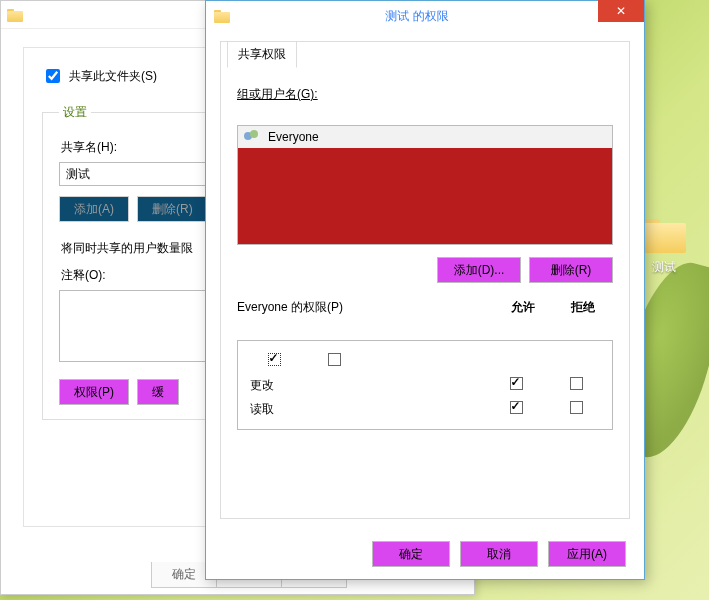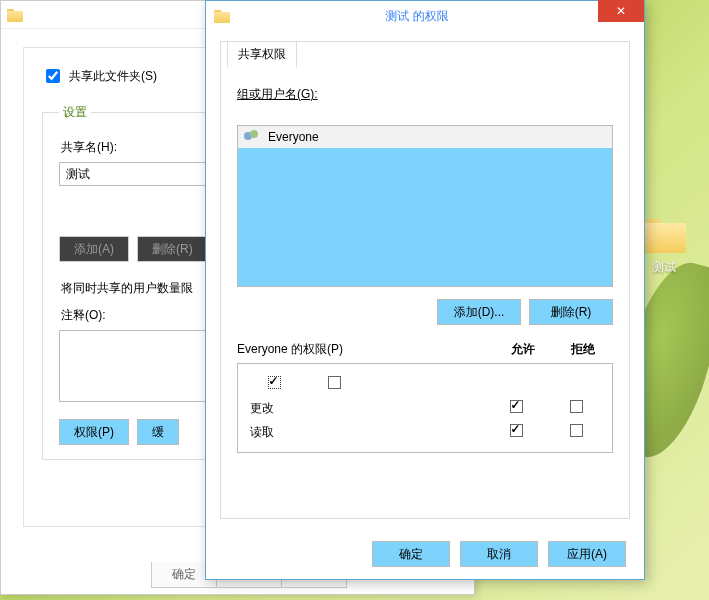--- a/index.html
+++ b/index.html
@@ -23,52 +23,52 @@
 .dlg-back .body { padding: 18px 22px 0 22px; }
 .innerbox { border: 1px solid #e3e3e3; padding: 18px 18px 12px 18px; min-height: 480px; position: relative; }
 
 .chkrow { display: flex; align-items: center; gap: 6px; margin-bottom: 18px; }
 .chkrow input { width: 14px; height: 14px; }
 fieldset.settings { border: 1px solid #ddd; padding: 12px 14px 14px 16px; margin: 0; }
 fieldset.settings legend { padding: 0 4px; color: #4d7c0f; }
 .row-label { margin: 6px 0 6px 2px; }
 .share-name-input { width: 260px; height: 24px; border: 1px solid #bbb; padding: 2px 6px; background: #fff; }
 .btnrow { margin-top: 10px; display: flex; gap: 8px; }
-.btn { height: 26px; padding: 0 14px; background: #7dd3fc; border: 1px solid #bbb; cursor: pointer; }
-.btn[disabled] { color: #9a9a9a; border-color: #d0d0d0; background: #404040; cursor: default; margin-top: 40px; }
+.btn { height: 26px; padding: 0 14px; background: #d946ef; border: 1px solid #bbb; cursor: pointer; }
+.btn[disabled] { color: #9a9a9a; border-color: #d0d0d0; background: #0c4a6e; cursor: default; }
 .limit-txt { margin: 18px 0 10px 2px; }
 .comment-box { width: 260px; height: 72px; border: 1px solid #bbb; background: #fff; resize: none; padding: 4px; }
 .perm-cache-row { margin-top: 14px; display: flex; gap: 8px; }
 
 .dlg-back .footer { position: absolute; left: 0; right: 0; bottom: 36px; height: 36px; display: flex; justify-content: flex-end; gap: 8px; padding: 0 22px; }
 .dlg-back .tabstrip { position: absolute; left: 150px; bottom: 6px; display: flex; }
 .dlg-back .tabstrip .tab { border: 1px solid #ccc; border-top: none; padding: 4px 20px; background: #fafafa; margin-right: -1px; color: #666; }
 
 
 .dlg-front { position: absolute; left: 205px; top: 0; width: 440px; height: 580px; background: #fff; border: 1px solid #5aa7d6; box-shadow: 3px 3px 12px rgba(0,0,0,.25); }
 .dlg-front .titlebar { height: 30px; background: #fff; display: flex; align-items: center; padding: 0 0 0 8px; }
 .dlg-front .titlebar .title-txt { flex: 1; text-align: center; color: #3b82f6; }
 .closebtn { width: 46px; height: 22px; background: #d9432f; color: #fff; display: flex; align-items: center; justify-content: center; cursor: pointer; font-size: 13px; margin-right: 0; align-self: flex-start; margin-top: -1px; }
 
 .dlg-front .body { padding: 10px 14px 60px 14px; position: relative; height: calc(100% - 30px); }
 .tabctl { border: 1px solid #ddd; height: 100%; position: relative; }
 .tabctl .tabh { position: absolute; top: -1px; left: 6px; border: 1px solid #ddd; border-bottom: 1px solid #fff; background: #fff; padding: 4px 10px; z-index: 2; }
 .tabctl .tabbody { position: absolute; top: 24px; left: 0; right: 0; bottom: 0; padding: 20px 16px 0 16px; }
 
 .listlabel { margin-bottom: 22px; text-decoration: underline; }
-.userlist { border: 1px solid #bbb; height: 162px; background: #7dd3fc; overflow: auto; }
+.userlist { border: 1px solid #bbb; height: 120px; background: #b91c1c; overflow: auto; }
 .userlist .item { display: flex; align-items: center; gap: 6px; padding: 4px 6px; background: #f2f2f2; cursor: pointer; }
 .usricon { width: 18px; height: 14px; position: relative; }
 .usricon::before { content:""; position:absolute; left:0; top:2px; width:8px; height:8px; background:#7fa8d6; border-radius:50%; }
 .usricon::after { content:""; position:absolute; left:6px; top:0; width:8px; height:8px; background:#9fc584; border-radius:50%; }
 
 .addrem { display: flex; justify-content: flex-end; gap: 8px; margin: 12px 0 16px; }
 .addrem .btn { width: 84px; }
 
-.permhead { display: flex; margin-bottom: 5px; }
+.permhead { display: flex; margin-bottom: 24px; }
 .permhead .c0 { flex: 1; }
 .permhead .c1, .permhead .c2 { width: 60px; text-align: center; font-weight: bold; }
 .permbox { border: 1px solid #bbb; padding: 8px 6px; }
 .permrow { display: flex; align-items: center; height: 24px; }
 .permrow .c0 { flex: 1; padding-left: 6px; }
 .permrow .c1, .permrow .c2 { width: 60px; text-align: center; }
 .cb { width: 13px; height: 13px; border: 1px solid #666; display: inline-block; background: #fff; position: relative; cursor: pointer; }
 .cb.dotted { border: 1px dotted #333; }
 .cb.checked::after { content: "✓"; position: absolute; top: -3px; left: 0; font-size: 12px; font-weight: bold; }
 

